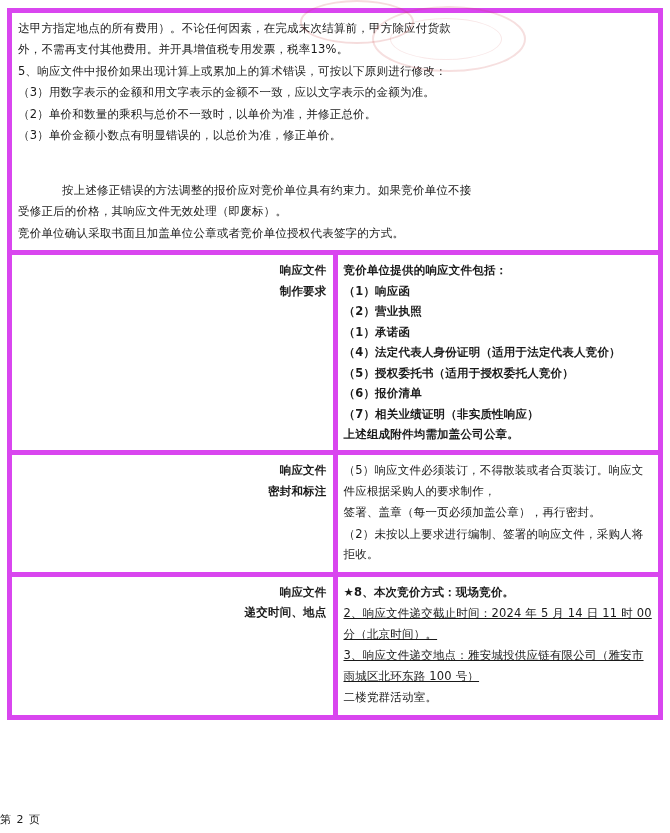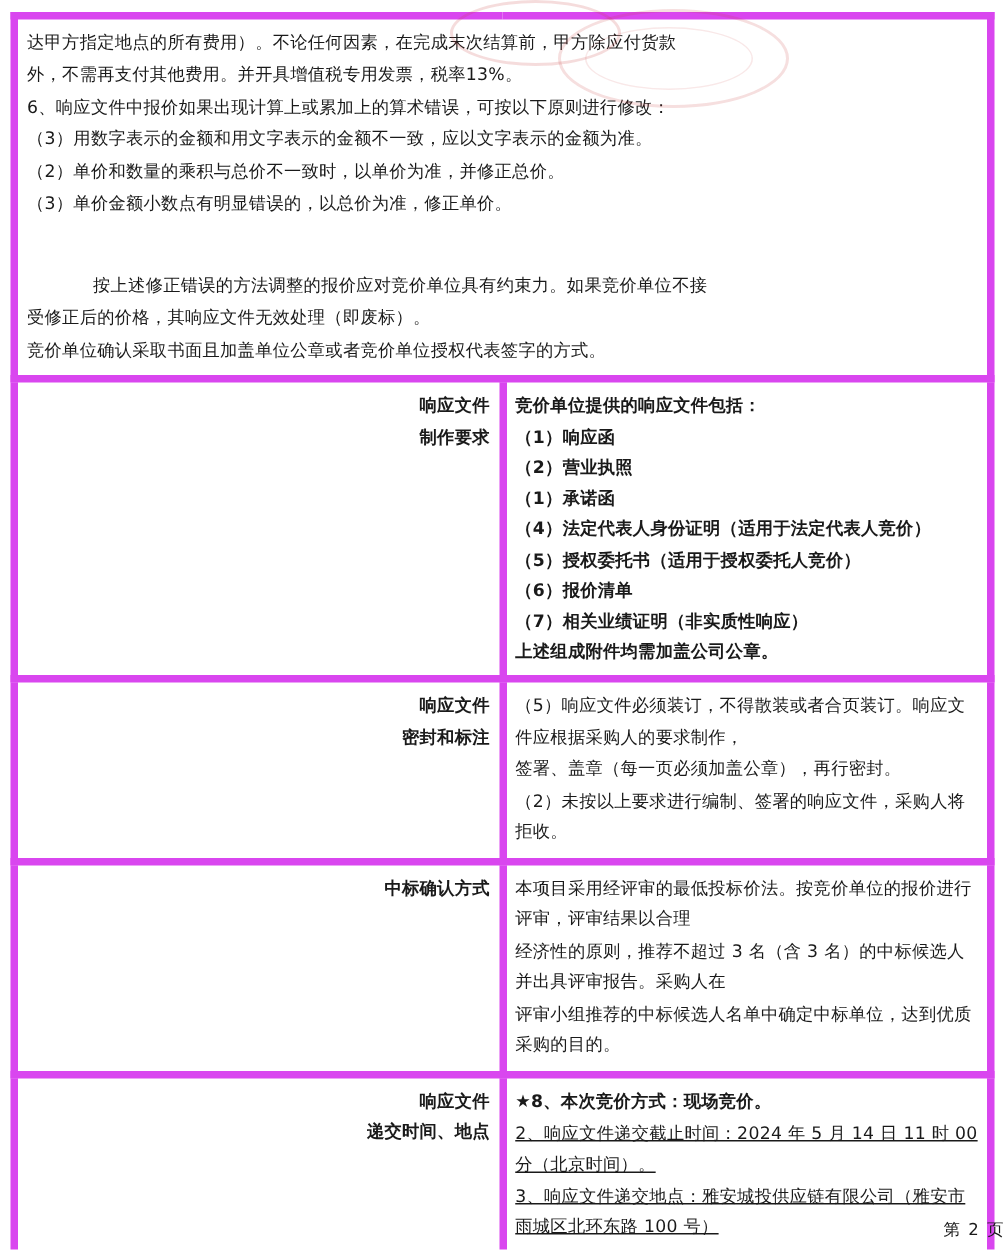--- a/index.html
+++ b/index.html
@@ -53,21 +53,21 @@
   }
   .p.ind2 { text-indent: 44px; margin-top: 34px; }
   .list .p { margin: 0; }
   b, .b { font-weight: bold; }
   .u { text-decoration: underline; }
   .footer {
     position: absolute;
     bottom: 6px;
     left: 0;
     width: 100%;
-    text-align: right;
+    text-align: left;
     font-size: 11px;
     letter-spacing: 1px;
   }
   
   .seal {
     position: absolute;
     left: 372px;
     top: 6px;
     width: 150px;
     height: 62px;
@@ -105,21 +105,21 @@
   <div class="seal"></div>
   <div class="seal2"></div>
 
   <table class="doc">
     <tbody>
 
       <tr>
         <td class="body" colspan="2">
           <div class="p">达甲方指定地点的所有费用）。不论任何因素，在完成末次结算前，甲方除应付货款</div>
           <div class="p">外，不需再支付其他费用。并开具增值税专用发票，税率13%。</div>
-          <div class="p">6、响应文件中报价如果出现计算上或累加上的算术错误，可按以下原则进行修改：</div>
+          <div class="p">5、响应文件中报价如果出现计算上或累加上的算术错误，可按以下原则进行修改：</div>
           <div class="p">（3）用数字表示的金额和用文字表示的金额不一致，应以文字表示的金额为准。</div>
           <div class="p">（2）单价和数量的乘积与总价不一致时，以单价为准，并修正总价。</div>
           <div class="p">（3）单价金额小数点有明显错误的，以总价为准，修正单价。</div>
           <div class="p ind2">按上述修正错误的方法调整的报价应对竞价单位具有约束力。如果竞价单位不接</div>
           <div class="p">受修正后的价格，其响应文件无效处理（即废标）。</div>
           <div class="p">竞价单位确认采取书面且加盖单位公章或者竞价单位授权代表签字的方式。</div>
         </td>
       </tr>
 
       <tr>
@@ -145,30 +145,20 @@
           <span class="lbl-line">响应文件</span>
           <span class="lbl-line">密封和标注</span>
         </td>
         <td class="body">
           <div class="p">（5）响应文件必须装订，不得散装或者合页装订。响应文件应根据采购人的要求制作，</div>
           <div class="p">签署、盖章（每一页必须加盖公章），再行密封。</div>
           <div class="p">（2）未按以上要求进行编制、签署的响应文件，采购人将拒收。</div>
         </td>
       </tr>
 
-      <tr>
-        <td class="label">
-          <span class="lbl-line">中标确认方式</span>
-        </td>
-        <td class="body">
-          <div class="p">本项目采用经评审的最低投标价法。按竞价单位的报价进行评审，评审结果以合理</div>
-          <div class="p">经济性的原则，推荐不超过 3 名（含 3 名）的中标候选人并出具评审报告。采购人在</div>
-          <div class="p">评审小组推荐的中标候选人名单中确定中标单位，达到优质采购的目的。</div>
-        </td>
-      </tr>
 
 
       <tr>
         <td class="label">
           <span class="lbl-line">响应文件</span>
           <span class="lbl-line">递交时间、地点</span>
         </td>
         <td class="body">
           <div class="p b">★8、本次竞价方式：现场竞价。</div>
           <div class="p u">2、响应文件递交截止时间：2024 年 5 月 14 日 11 时 00 分（北京时间）。</div>

